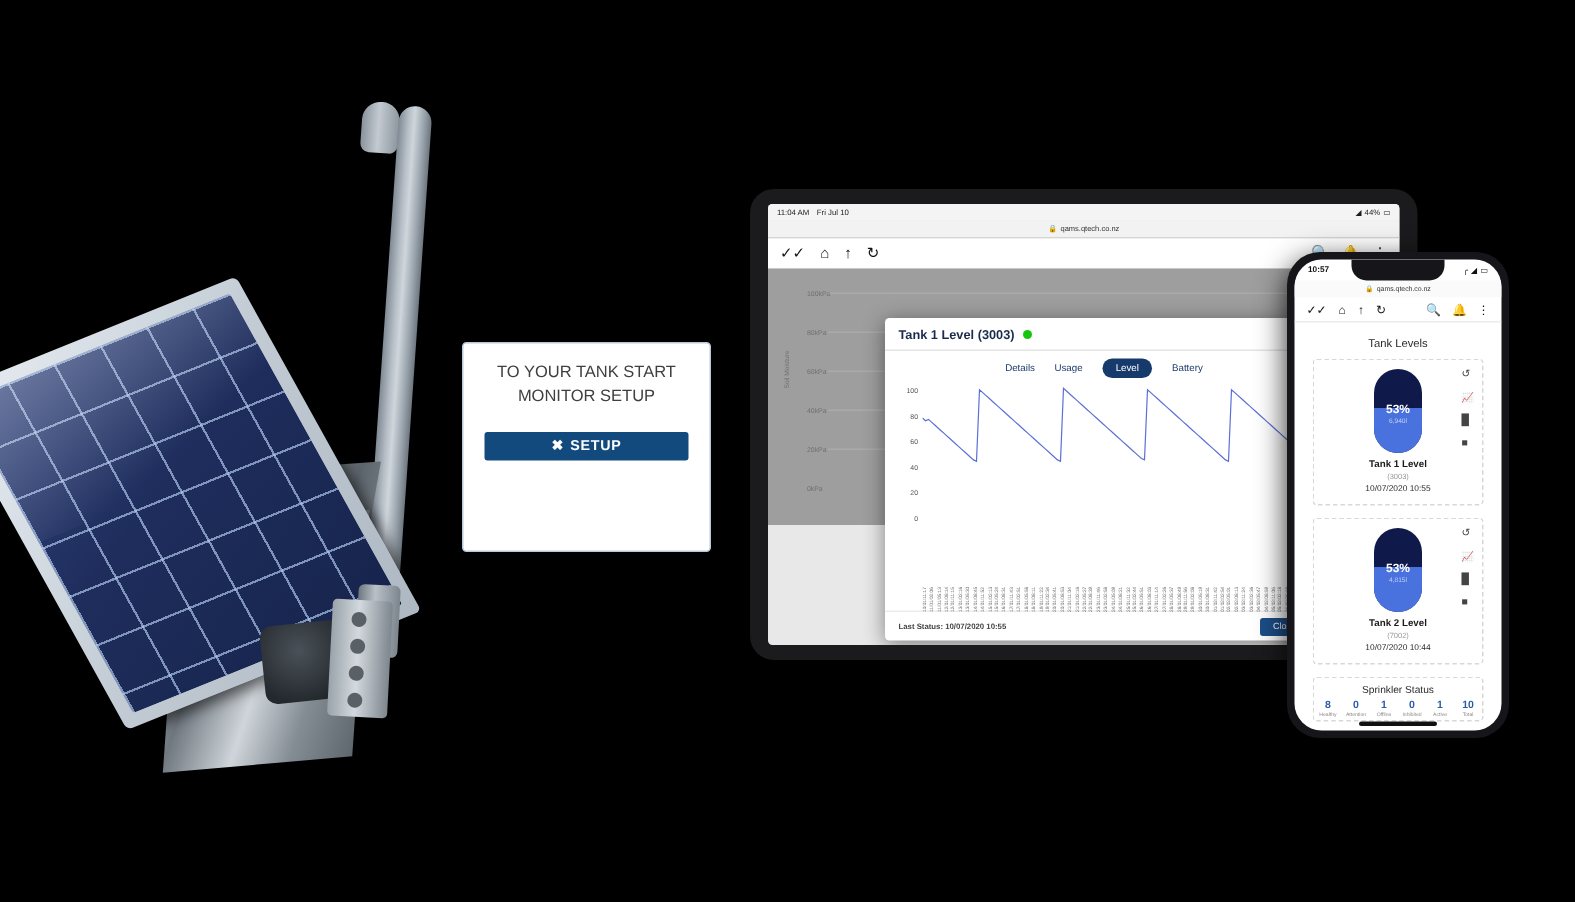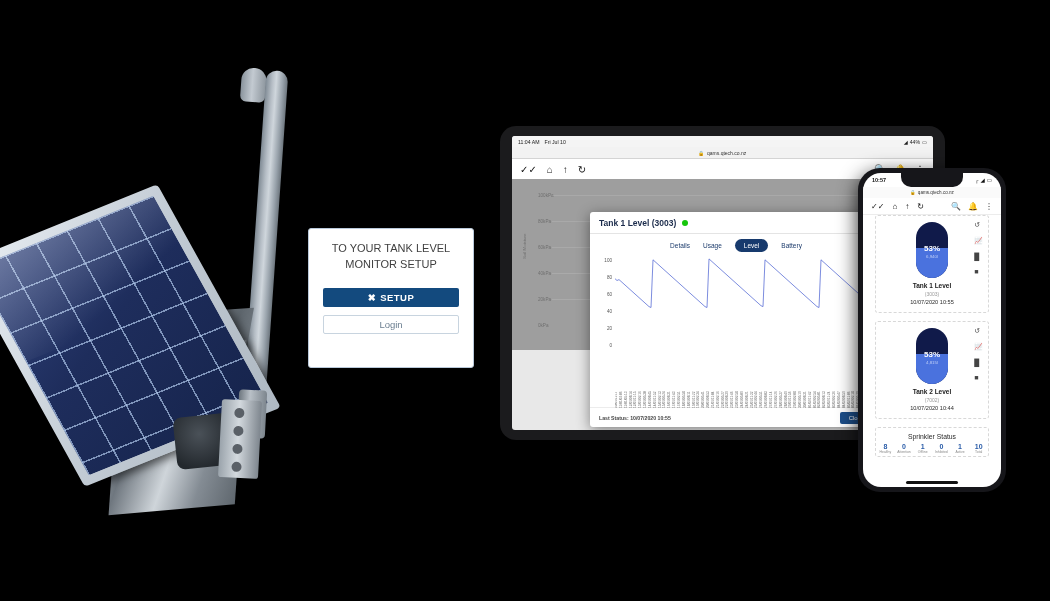--- a/index.html
+++ b/index.html
@@ -321,27 +321,24 @@
     <div class="clamp"></div>
     <div class="bracket">
       <b style="top:8px"></b>
         <b style="top:26px"></b>
         <b style="top:44px"></b>
         <b style="top:62px"></b>
     </div>
   </div>
 
   <div id="welcome">
-    <div class="w-sub">TO YOUR TANK LEVEL MONITOR SETUP</div>
+    <div class="w-sub">TO YOUR TANK START MONITOR SETUP</div>
     <div class="w-start">
       <span>✖</span>
       <span>SETUP</span>
-    </div>
-    <div class="w-login">
-      <span>Login</span>
     </div>
   </div>
 
   <div id="tablet">
     <div class="t-screen">
 
       <div class="t-statusbar">
         <span>11:04 AM</span>
         <span style="margin-left:5px">Fri Jul 10</span>
         <span class="sb-right">
@@ -528,20 +525,21 @@
         <span>⌂</span>
         <span>↑</span>
         <span>↻</span>
         <span class="pt-right">
           <span>🔍</span>
           <span>🔔</span>
           <span>⋮</span>
         </span>
       </div>
 
+      <div class="p-h">Tank Levels</div>
 
       <div class="p-card">
         <div class="p-tank">
           <div class="fill"></div>
           <div class="pct">53%</div>
           <div class="vol">6,940l</div>
         </div>
         <div class="p-icons">
           <span>↺</span>
           <span>📈</span>

